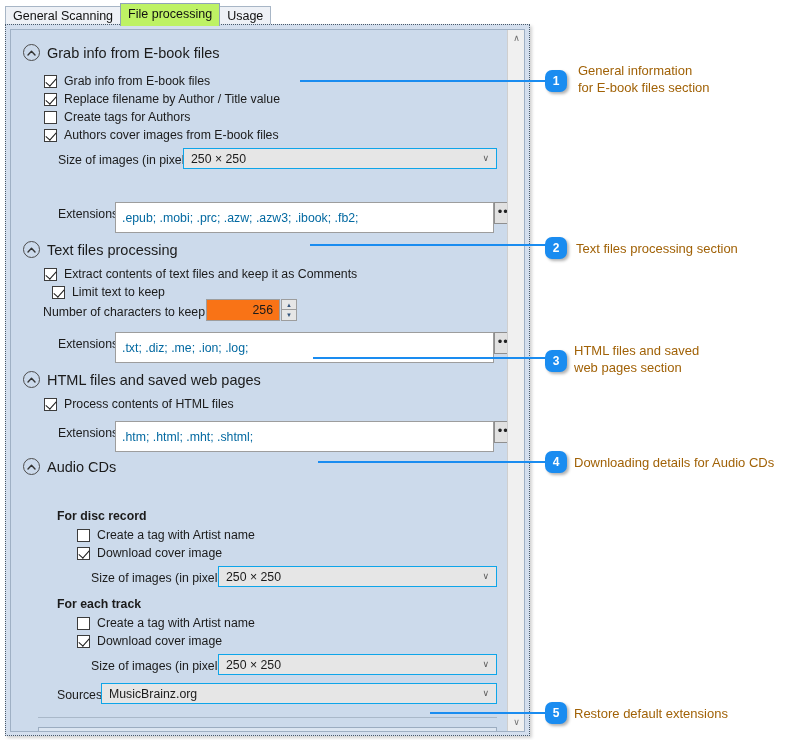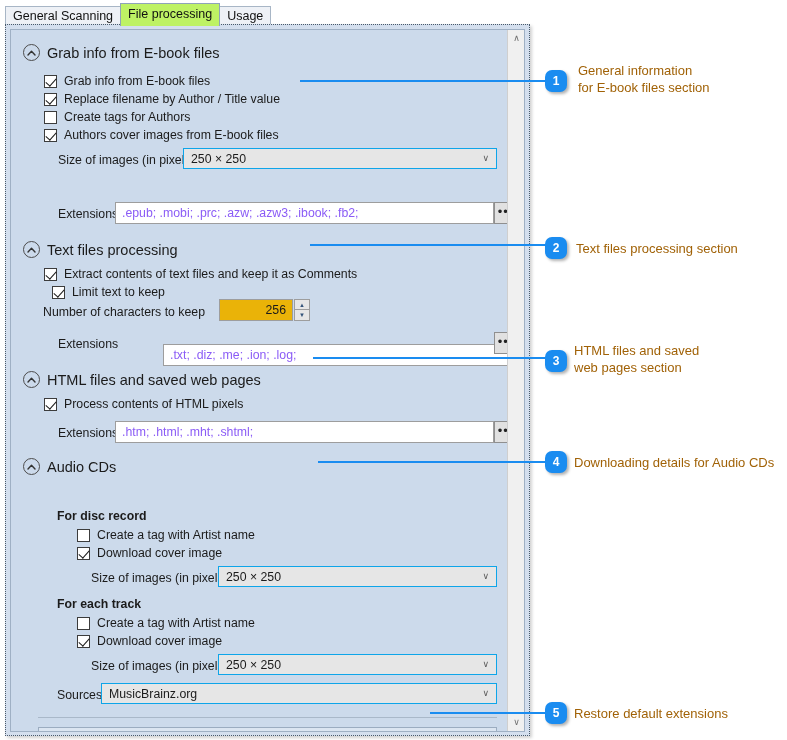--- a/index.html
+++ b/index.html
@@ -109,38 +109,38 @@
   .combo {
     position: absolute; height: 21px; background: #e6e6e6;
     border: 1px solid #0ea5e9; display: flex; align-items: center;
     padding: 0 4px 0 7px; font-size: 12.3px; color: #1b1b1b;
   }
   .combo .val { flex: 1 1 auto; white-space: nowrap; overflow: hidden; }
   .combo .caret { color: #5a5a5a; font-size: 9px; line-height: 1; padding-right:3px;}
 
   
   .tinput {
-    position: absolute; height: 22px; background: #ffffff;
+    position: absolute; height: 31px; background: #ffffff;
     border: 1px solid #9d9d9d; display: flex; align-items: center;
-    padding: 0 6px; font-size: 12.3px; color: #8b5cf6; white-space: nowrap;
+    padding: 0 6px; font-size: 12.3px; color: #0369a1; white-space: nowrap;
     overflow: hidden;
   }
   .dots-btn {
     position: absolute; width: 24px; height: 22px; background: #e1e1e1;
     border: 1px solid #8f8f8f; display: flex; align-items: center;
     justify-content: center; font-size: 13px; color: #222; letter-spacing: 1px;
     padding-bottom: 4px;
   }
 
   
   .spin-wrap { position: absolute; display: flex; height: 22px; }
   .spin-field {
-    width: 74px; height: 22px; background: #eab308; border: 1px solid #9d9d9d;
+    width: 74px; height: 22px; background: #f97316; border: 1px solid #9d9d9d;
     display: flex; align-items: center; justify-content: flex-end;
-    padding-right: 6px; font-size: 12.3px; color: #1b1b1b; margin-left: 13px;
+    padding-right: 6px; font-size: 12.3px; color: #1b1b1b;
   }
   .spin-btns {
     width: 16px; height: 22px; display: flex; flex-direction: column;
     margin-left: 1px;
   }
   .spin-btns div {
     flex: 1 1 50%; background: #e6e6e6; border: 1px solid #9d9d9d;
     display: flex; align-items: center; justify-content: center;
     font-size: 6px; color: #33537a; line-height: 1;
   }
@@ -244,35 +244,35 @@
         <div class="lbl" style="left:32px; top:275px;">Number of characters to keep</div>
         <div class="spin-wrap" style="left:195px; top:269px;">
           <div class="spin-field">256</div>
           <div class="spin-btns">
             <div>▲</div>
             <div>▼</div>
           </div>
         </div>
 
         <div class="lbl" style="left:47px; top:307px;">Extensions</div>
-        <div class="tinput" style="left:104px; top:314px; width:379px;margin-left:48px;">.txt; .diz; .me; .ion; .log;</div>
+        <div class="tinput" style="left:104px; top:302px; width:379px;">.txt; .diz; .me; .ion; .log;</div>
         <div class="dots-btn" style="left:483px; top:302px;">•••</div>
 
         <div class="sect-head" style="left:12px; top:341px;">
           <span class="collapse-ico">
             <svg width="9" height="6" viewBox="0 0 9 6">
                 <polyline points="1,5 4.5,1.3 8,5" fill="none" stroke="#333" stroke-width="1.4" stroke-linecap="round" stroke-linejoin="round"></polyline>
               </svg>
           </span>
           <span>HTML files and saved web pages</span>
         </div>
 
         <div class="chk-row" style="left:33px; top:367px;">
           <span class="cbox checked"></span>
-          <span>Process contents of HTML pixels</span>
+          <span>Process contents of HTML files</span>
         </div>
 
         <div class="lbl" style="left:47px; top:396px;">Extensions</div>
         <div class="tinput" style="left:104px; top:391px; width:379px;">.htm; .html; .mht; .shtml;</div>
         <div class="dots-btn" style="left:483px; top:391px;">•••</div>
 
         <div class="sect-head" style="left:12px; top:428px;">
           <span class="collapse-ico">
             <svg width="9" height="6" viewBox="0 0 9 6">
                 <polyline points="1,5 4.5,1.3 8,5" fill="none" stroke="#333" stroke-width="1.4" stroke-linecap="round" stroke-linejoin="round"></polyline>

